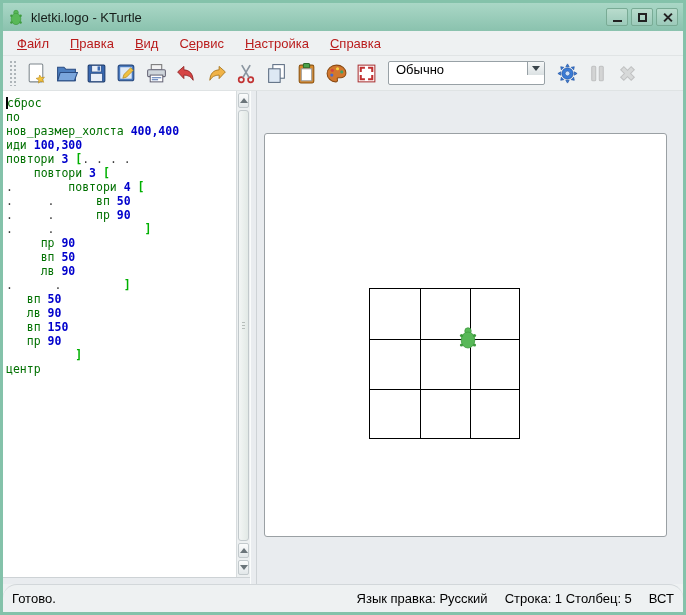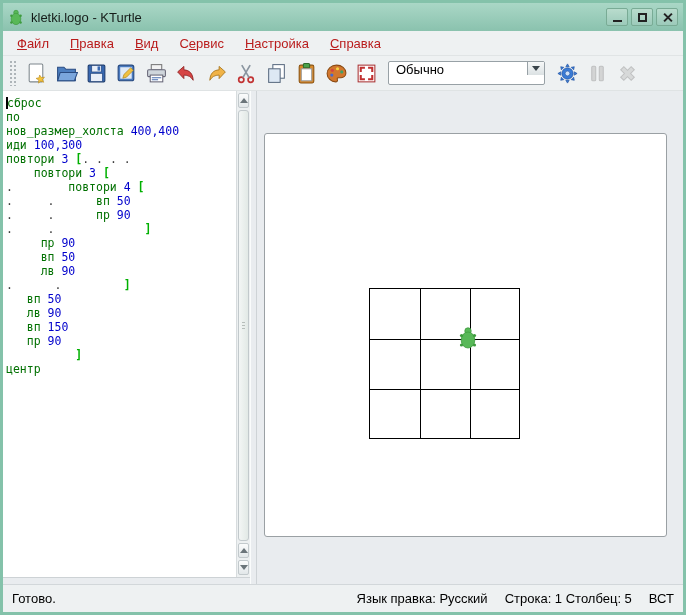--- a/index.html
+++ b/index.html
@@ -44,21 +44,21 @@
   .combo-btn{width:17px;border-left:1px solid #98a1a6;display:flex;align-items:center;justify-content:center;
     background:linear-gradient(#f6f8f8,#dbe1e3);}
   .combo-btn::after{content:"";border:4px solid transparent;border-top:5px solid #39434a;margin-top:4px;}
   
   .main{flex:1;display:flex;min-height:0;}
   .editor-col{width:247px;flex:0 0 247px;display:flex;flex-direction:column;background:var(--panel_bg,#e9ecef);}
   .editor-panel{flex:1;margin-bottom:6px;display:flex;background:var(--editor_bg,#fff);border-bottom:1px solid #cdd2d5;min-height:0;}
   .code{flex:1;padding:5px 0 16px 3px;font:11.5px/14px "DejaVu Sans Mono",monospace;white-space:pre;overflow:hidden;color:#000;}
   .code .cmd{color:var(--syntax_command,#007000);}
   .code .kw{color:var(--syntax_keyword,#007000);font-weight:normal;}
-  .code .num{color:var(--syntax_number,#0000cc);}
+  .code .num{color:var(--syntax_number,#0000cc);font-weight:bold;}
   .code .br{color:var(--syntax_bracket,#00b000);font-weight:bold;}
   .code .ws{color:var(--syntax_ws_marker,#404040);}
   .cursor{display:inline-block;width:2px;height:12px;background:#000;vertical-align:-2px;margin-right:-1px;}
   .vscrollbar{width:14px;flex:0 0 14px;background:#edf0f1;border-left:1px solid #d7dcde;display:flex;flex-direction:column;padding:1px;}
   .sb-btn{height:15px;flex:0 0 15px;background:linear-gradient(#fbfcfc,#e2e7e9);border:1px solid #c2c9cc;border-radius:2px;
     display:flex;align-items:center;justify-content:center;margin:1px 0;}
   .sb-arrow-up{border:4px solid transparent;border-bottom:5px solid #6b757a;margin-top:-4px;}
   .sb-arrow-down{border:4px solid transparent;border-top:5px solid #6b757a;margin-bottom:-4px;}
   .sb-thumb{flex:1;background:linear-gradient(90deg,#f3f6f5,#e2e9e6);border:1px solid #c2c9cc;border-radius:3px;position:relative;margin:1px 0;}
   .gripdots{position:absolute;left:3px;right:3px;top:50%;height:8px;margin-top:-4px;
@@ -66,21 +66,21 @@
   .splitter{width:7px;flex:0 0 7px;background:var(--panel_bg,#e9ecef);border-left:1px solid #fafcfc;border-right:1px solid #ced3d6;}
   .canvas-panel{flex:1;position:relative;background:var(--panel_bg,#e9ecef);}
   .canvas{position:absolute;left:7px;top:42px;width:403px;height:404px;background:#fff;
     border:1px solid #9aa0a4;border-radius:3px;}
   .grid{position:absolute;border:1px solid #000;}
   .gline-v{position:absolute;top:0;bottom:0;width:1px;}
   .gline-h{position:absolute;left:0;right:0;height:1px;}
   .turtle{position:absolute;width:22px;height:24px;transform:translate(-50%,-50%);}
   
   .statusbar{height:28px;flex:0 0 28px;display:flex;align-items:center;border-top:1px solid #d2d7da;
-    padding:0 9px;font-size:13px;color:#000;background:var(--chrome_bg,#eef1f2);}
+    padding:0 9px;font-size:13px;color:#000;background:var(--chrome_bg,#eef1f2);border-radius:14px;}
   .status-msg{flex:1;}
   .status-right{display:flex;align-items:center;gap:17px;}
 </style>
 </head>
 <body>
 
 <div class="window">
 
   <div class="titlebar">
     <span class="app-icon" id="titlebar-icon">

